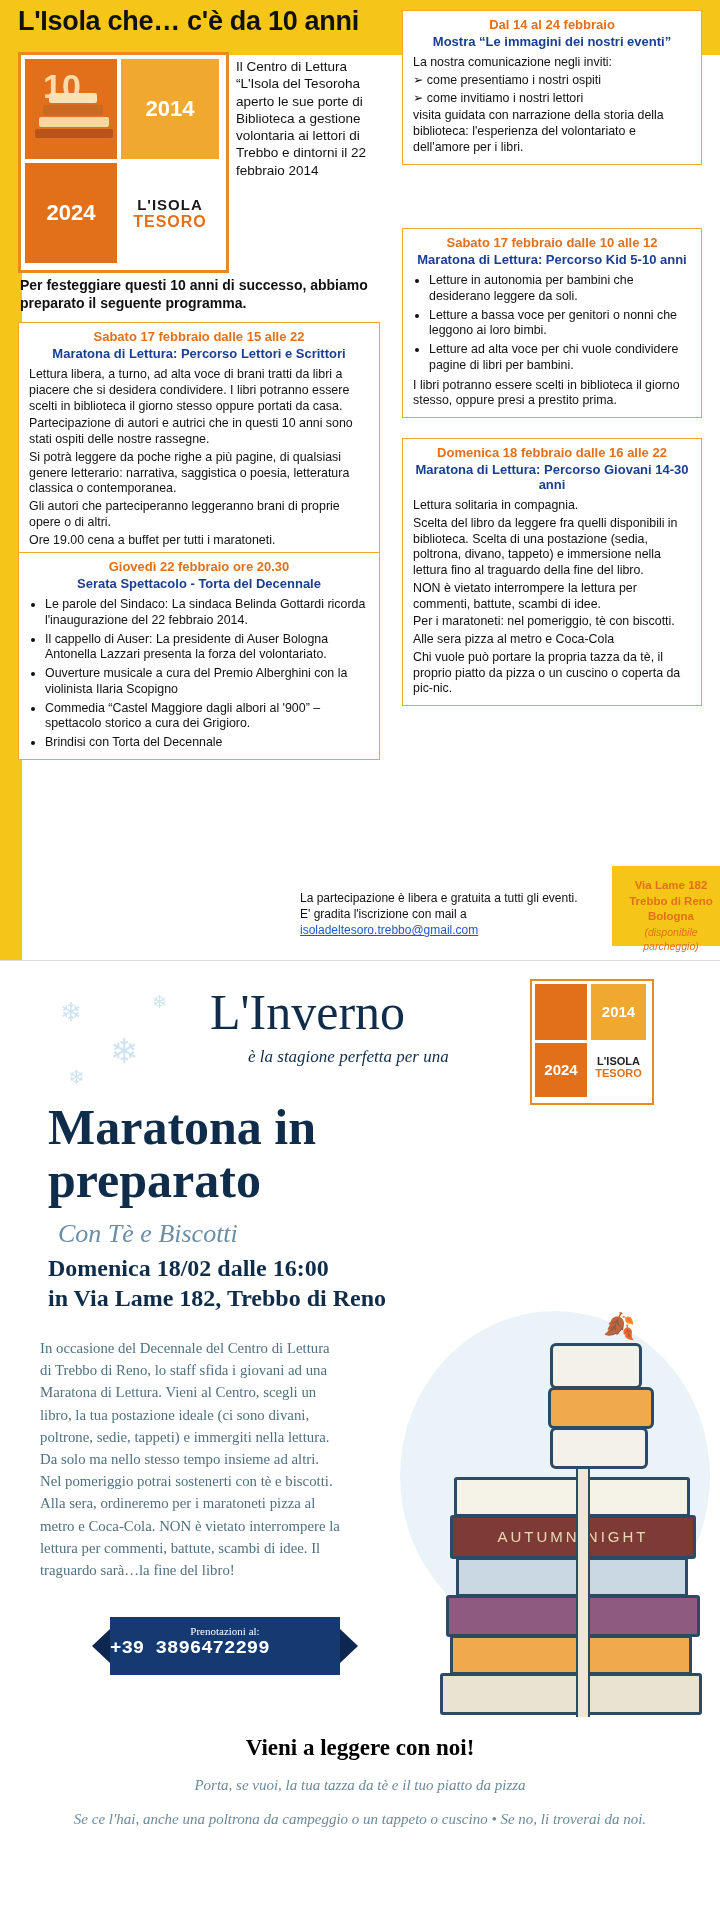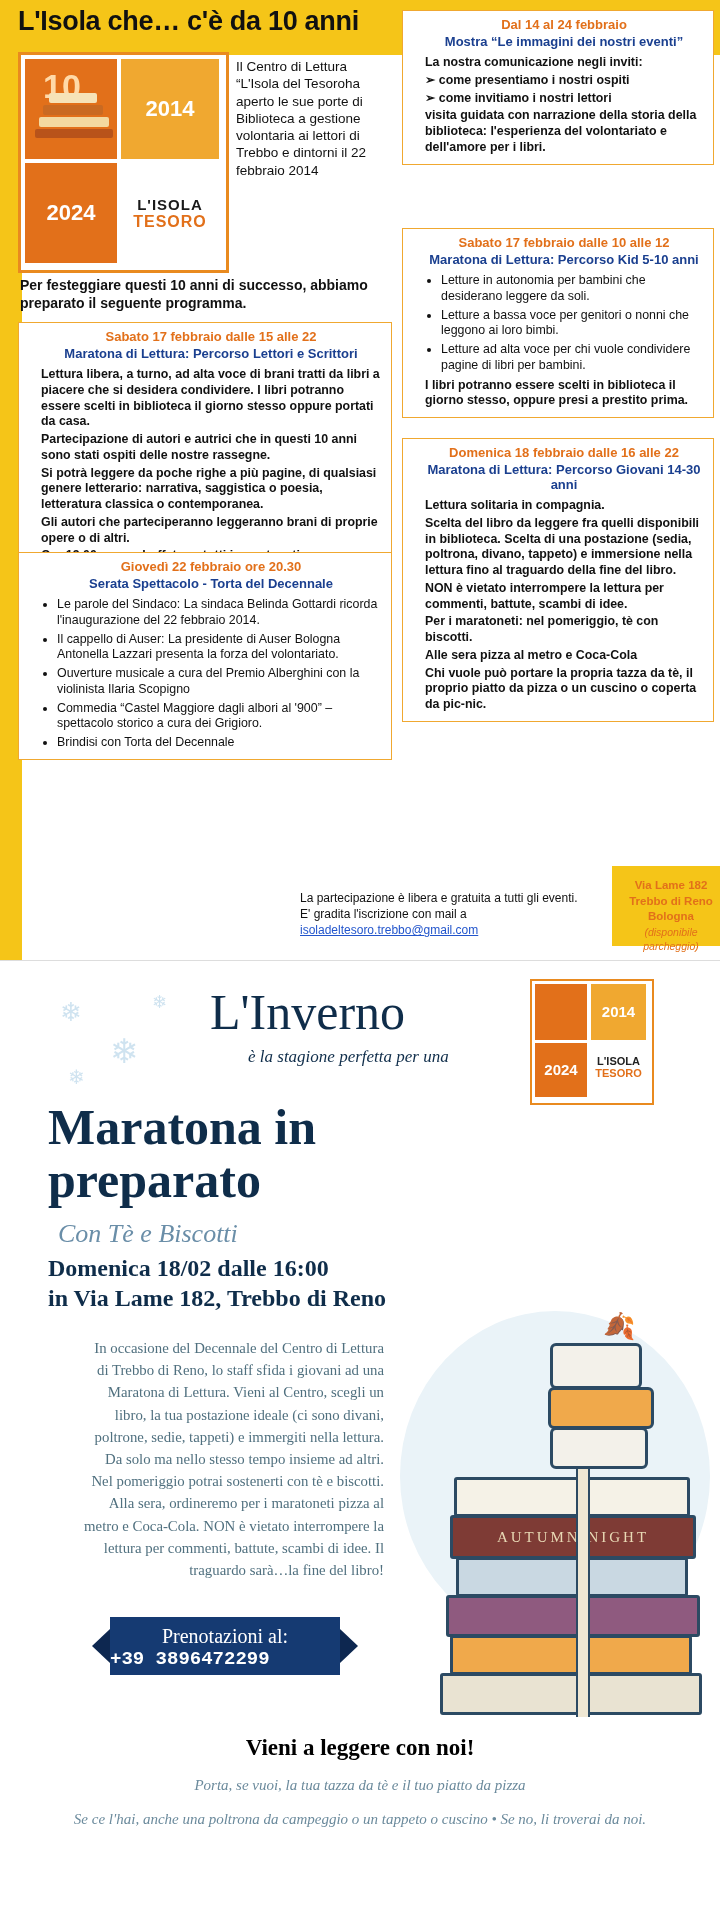--- a/index.html
+++ b/index.html
@@ -20,25 +20,25 @@
   .logo-bl span{font-size:22px;color:#fff;font-weight:bold;}
   .logo-br{position:absolute;left:100px;top:108px;width:98px;height:100px;background:#fff;display:flex;flex-direction:column;align-items:center;justify-content:center;}
   .logo-br .l1{font-size:15px;font-weight:bold;color:#1a1a1a;letter-spacing:1px;}
   .logo-br .l2{font-size:16px;font-weight:bold;color:#e2701a;letter-spacing:1px;}
   .bk{position:absolute;left:10px;top:30px;width:80px;height:66px;}
   .bk i{position:absolute;display:block;border-radius:2px;}
   .tenmark{position:absolute;left:18px;top:8px;font-size:34px;font-weight:bold;color:#ffd9a8;}
 
   .intro-text{position:absolute;left:236px;top:58px;width:136px;font-size:13.5px;line-height:1.28;color:#111;}
 
-  .box{position:absolute;background:#fff;border:1.5px solid #f0a830;padding-left:12px;}
+  .box{position:absolute;background:#fff;border:1.5px solid #f0a830;}
   .box .bx-date{font-size:13px;color:#e2701a;font-weight:bold;text-align:center;margin:6px 6px 2px;}
   .box .bx-title{font-size:13px;color:#1a3f8f;font-weight:bold;text-align:center;margin:0 6px 6px;}
   .box .bx-body{font-size:12.4px;line-height:1.27;color:#111;margin:0 10px 8px;}
-  .box .bx-body p{margin:0 0 2px;font-weight:bold;}
+  .box .bx-body p{margin:0 0 2px;}
   .box ul{margin:0 0 4px 0;padding-left:16px;}
   .box li{font-size:12.4px;line-height:1.27;margin-bottom:3px;}
 
   
   #box-mostra{left:402px;top:10px;width:298px;}
   #box-kid{left:402px;top:228px;width:298px;}
   #box-lettori{left:18px;top:322px;width:360px;}
   #box-giovani{left:402px;top:438px;width:298px;}
   #box-serata{left:18px;top:552px;width:360px;}
 
@@ -53,23 +53,23 @@
   
   .poster-bot{position:relative;width:720px;height:960px;background:#ffffff;overflow:hidden;border-top:1px solid #ddd;}
   .snow{position:absolute;color:#cfe3f0;font-size:26px;}
   .inv-title{position:absolute;left:210px;top:22px;font-family:"Liberation Serif",serif;font-size:50px;color:#0f2d4a;}
   .inv-sub{position:absolute;left:248px;top:86px;font-family:"Liberation Serif",serif;font-style:italic;font-size:17px;color:#0f2d4a;}
   .logo-small{position:absolute;left:530px;top:18px;width:120px;height:122px;border:2px solid #e98a1f;background:#fff;}
   .logo-small .q{position:absolute;}
   .big1{position:absolute;left:48px;top:140px;font-family:"Liberation Serif",serif;font-size:50px;font-weight:bold;color:#0f2d4a;line-height:1.05;}
   .script{position:absolute;left:58px;top:258px;font-family:"Liberation Serif",serif;font-style:italic;font-size:26px;color:#6a8ea8;}
   .when{position:absolute;left:48px;top:292px;font-family:"Liberation Serif",serif;font-size:24px;font-weight:bold;color:#0f2d4a;line-height:1.25;}
-  .body-text{position:absolute;left:40px;top:376px;width:300px;text-align:right;font-family:"Liberation Serif",serif;font-size:14.8px;line-height:1.5;color:#50707f;margin-left:44px;}
+  .body-text{position:absolute;left:40px;top:376px;width:300px;text-align:left;font-family:"Liberation Serif",serif;font-size:14.8px;line-height:1.5;color:#50707f;}
   .ribbon{position:absolute;left:110px;top:656px;width:230px;height:58px;background:#153a72;}
-  .ribbon .r1{color:#fff;text-align:center;font-size:20px;font-family:"Liberation Serif",serif;margin-top:8px;}
+  .ribbon .r1{color:#fff;text-align:center;font-size:11px;font-family:"Liberation Serif",serif;margin-top:8px;}
   .ribbon .r2{color:#fff;font-size:19px;font-weight:bold;font-family:Liberation Mono, monospace;}
   .rib-l{position:absolute;left:92px;top:668px;width:0;height:0;border-top:17px solid transparent;border-bottom:17px solid transparent;border-right:18px solid #0d2750;}
   .rib-r{position:absolute;left:340px;top:668px;width:0;height:0;border-top:17px solid transparent;border-bottom:17px solid transparent;border-left:18px solid #0d2750;}
   .cta{position:absolute;left:0;top:774px;width:720px;text-align:center;font-family:"Liberation Serif",serif;font-size:23px;font-weight:bold;color:#000000;}
   .foot1{position:absolute;left:0;top:816px;width:720px;text-align:center;font-family:"Liberation Serif",serif;font-style:italic;font-size:15px;color:#6b8a9c;}
   .foot2{position:absolute;left:0;top:850px;width:720px;text-align:center;font-family:"Liberation Serif",serif;font-style:italic;font-size:15px;color:#6b8a9c;}
   .illus{position:absolute;right:0;top:330px;width:330px;height:600px;}
   .blob{position:absolute;right:10px;top:20px;width:310px;height:330px;border-radius:50%;background:#eaf3f8;}
   .bookstack{position:absolute;}
   .cup{position:absolute;border-radius:4px;}
@@ -216,21 +216,21 @@
     </div>
 
     <div class="body-text">In occasione del Decennale del Centro di Lettura di Trebbo di Reno, lo staff sfida i giovani ad una Maratona di Lettura. Vieni al Centro, scegli un libro, la tua postazione ideale (ci sono divani, poltrone, sedie, tappeti) e immergiti nella lettura. Da solo ma nello stesso tempo insieme ad altri. Nel pomeriggio potrai sostenerti con tè e biscotti. Alla sera, ordineremo per i maratoneti pizza al metro e Coca-Cola. NON è vietato interrompere la lettura per commenti, battute, scambi di idee. Il traguardo sarà…la fine del libro!</div>
 
     <div class="illus">
       <div class="blob"></div>
       <div class="cup" style="right:78px;top:52px;width:86px;height:40px;background:#f3f1ea;border:3px solid #2c4a63;border-radius:6px;"></div>
       <div class="cup" style="right:66px;top:96px;width:100px;height:36px;background:#f0a94b;border:3px solid #2c4a63;border-radius:6px;"></div>
       <div class="cup" style="right:72px;top:136px;width:92px;height:36px;background:#f3f1ea;border:3px solid #2c4a63;border-radius:6px;"></div>
       <div class="bookstack" style="right:30px;top:186px;width:230px;height:34px;background:#f5f2e7;border:3px solid #2c4a63;border-radius:3px;"></div>
-      <div class="bookstack" style="right:24px;top:224px;width:240px;height:38px;background:#7e3b35;border:3px solid #2c4a63;border-radius:3px;color:#e8d9b5;font-family:Liberation Serif, serif;font-size:15px;text-align:center;line-height:38px;letter-spacing:3px;">AUTUMN NIGHT</div>
+      <div class="bookstack" style="right:24px;top:224px;width:240px;height:38px;background:#7e3b35;border:3px solid #2c4a63;border-radius:3px;color:#e8d9b5;font-family:Liberation Sans, sans-serif;font-size:15px;text-align:center;line-height:38px;letter-spacing:3px;">AUTUMN NIGHT</div>
       <div class="bookstack" style="right:32px;top:266px;width:226px;height:34px;background:#c9d8e2;border:3px solid #2c4a63;border-radius:3px;"></div>
       <div class="bookstack" style="right:20px;top:304px;width:248px;height:36px;background:#8f5a7f;border:3px solid #2c4a63;border-radius:3px;"></div>
       <div class="bookstack" style="right:28px;top:344px;width:236px;height:34px;background:#f0a94b;border:3px solid #2c4a63;border-radius:3px;"></div>
       <div class="bookstack" style="right:18px;top:382px;width:256px;height:36px;background:#e9e3d2;border:3px solid #2c4a63;border-radius:3px;"></div>
       <div style="position:absolute;right:130px;top:178px;width:10px;height:248px;background:#efe7d3;border-left:2px solid #2c4a63;border-right:2px solid #2c4a63;"></div>
       <div style="position:absolute;right:84px;top:20px;font-size:26px;color:#5f8f5a;">🍂</div>
     </div>
 
     <div class="rib-l"></div>
     <div class="rib-r"></div>

